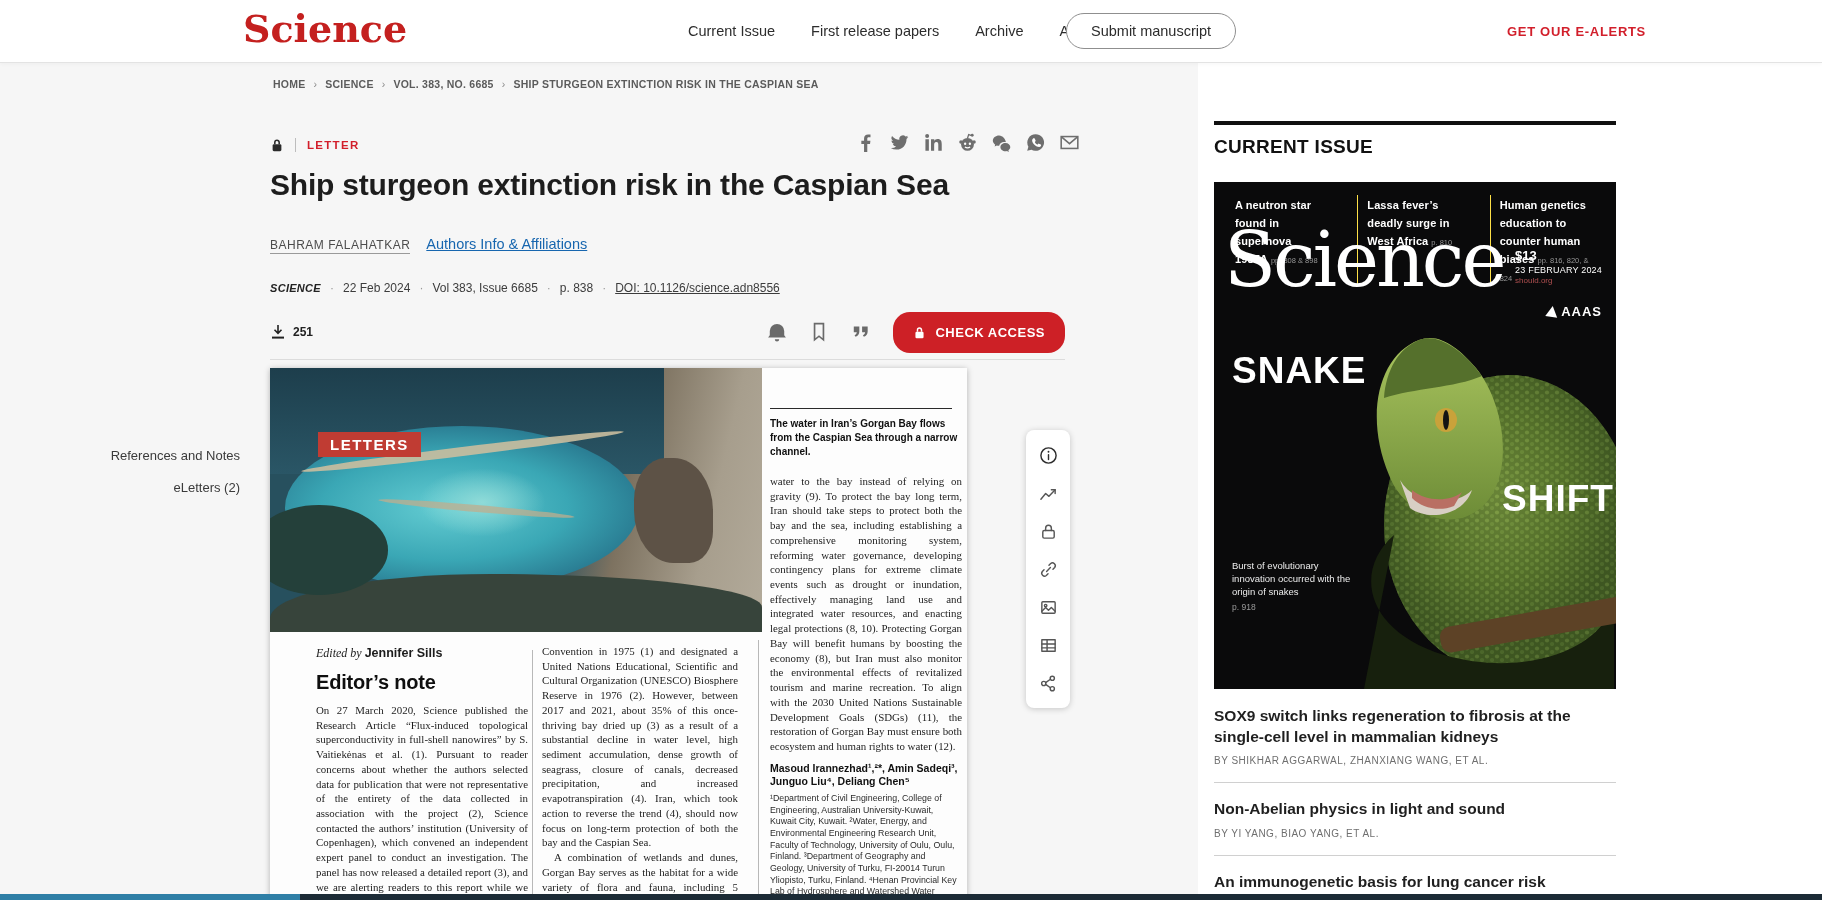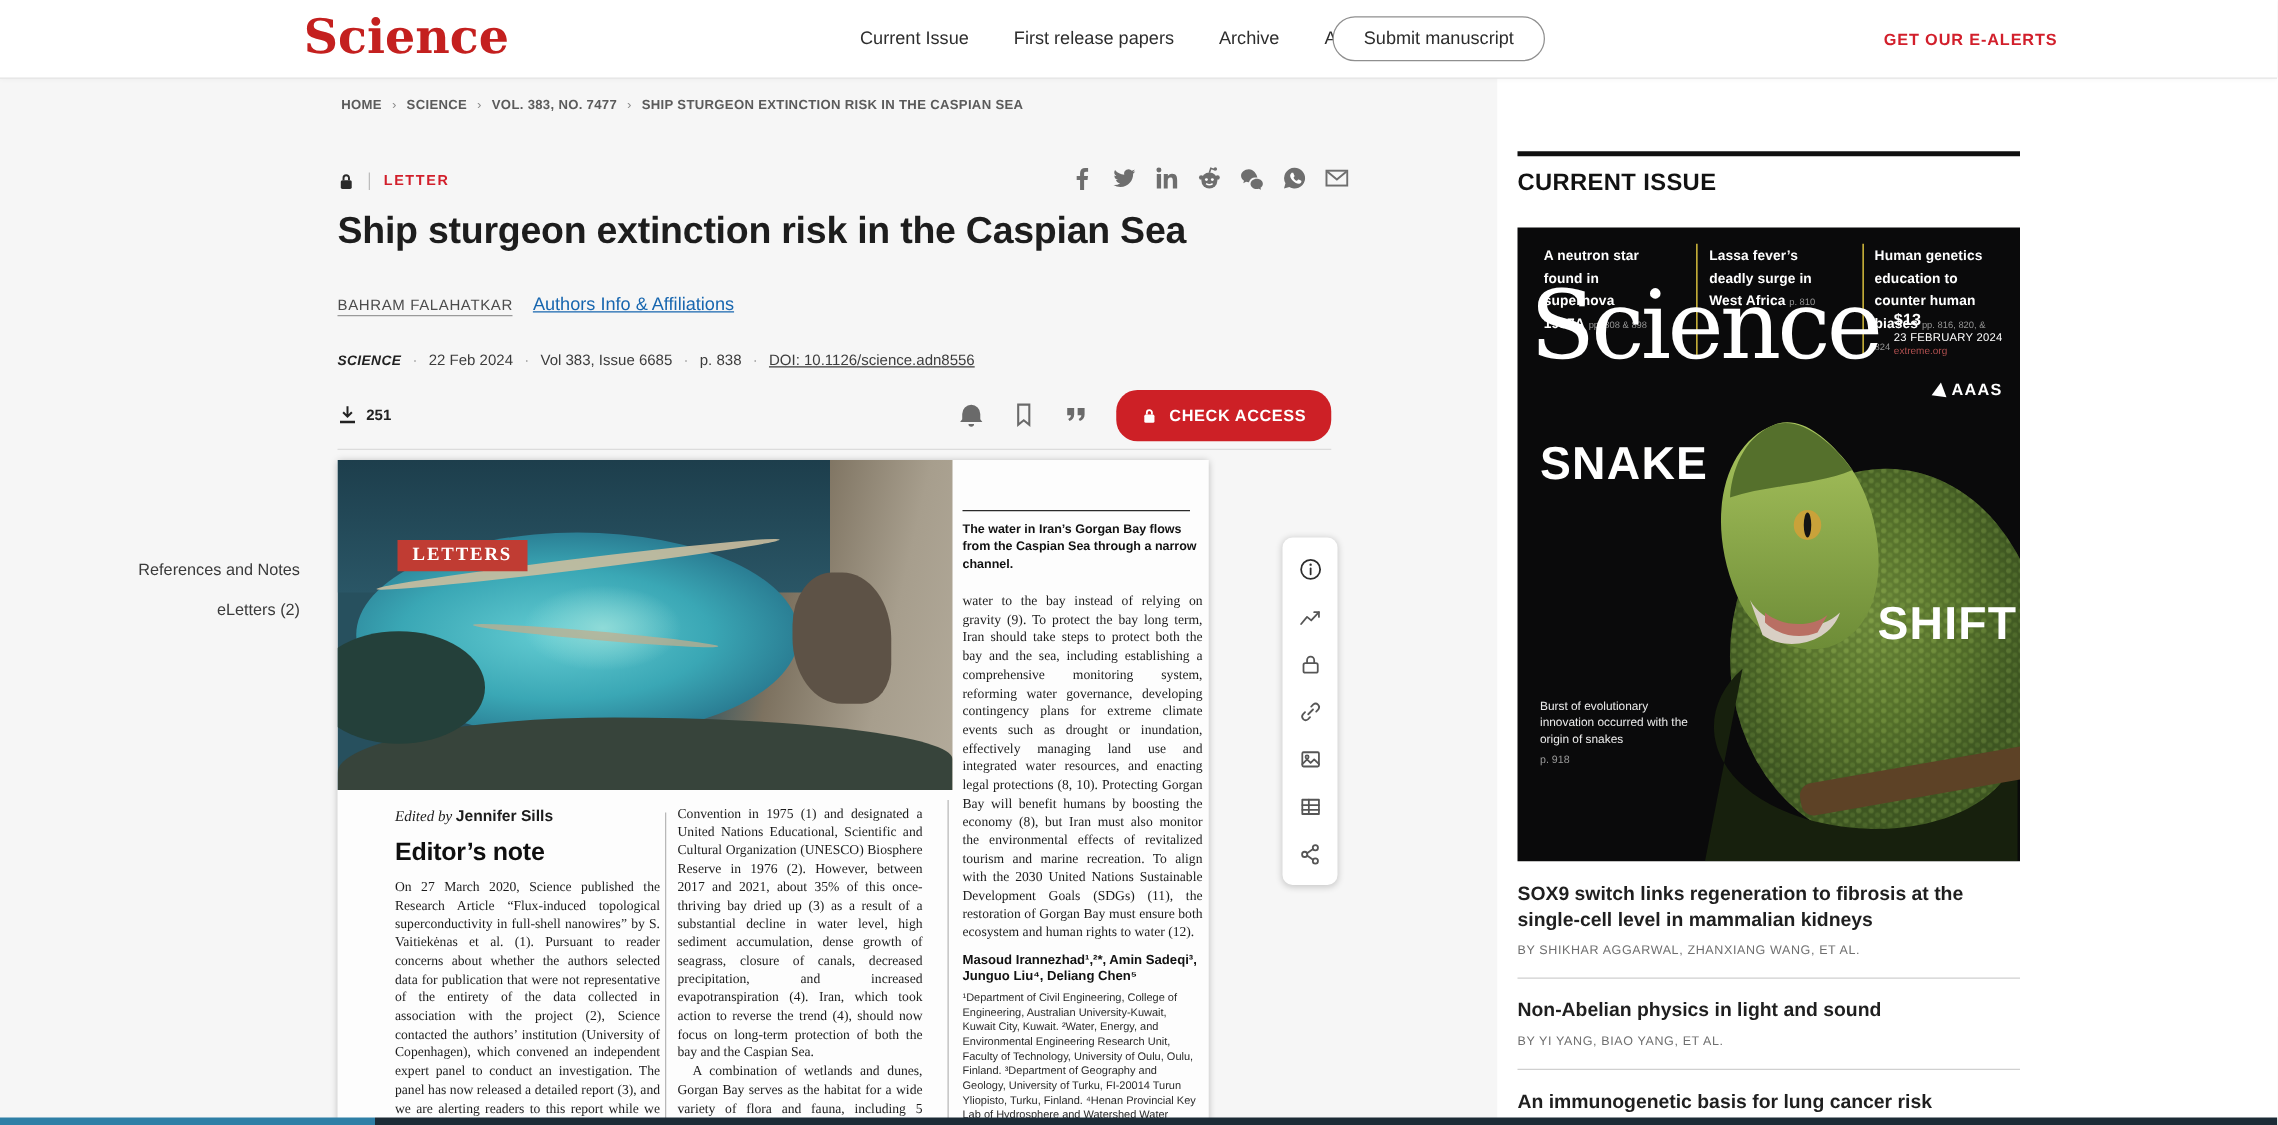--- a/index.html
+++ b/index.html
@@ -53,21 +53,21 @@
   .pdf { position:absolute; left:270px; top:368px; width:697px; height:532px; background:#fdfdfd; box-shadow:0 1px 6px rgba(0,0,0,.28); overflow:hidden; z-index:4; }
   .photo { position:absolute; left:0; top:0; width:492px; height:264px; overflow:hidden; background:linear-gradient(103deg,#27505e 0%,#27505e 58%,#7d7260 70%,#a79e8d 86%,#b3ab9b 100%); }
   .ph-sea { position:absolute; left:0; top:0; width:80%; height:40%; background:linear-gradient(180deg,#1d3e4c,#2a5666); }
   .ph-bay { position:absolute; left:3%; top:22%; width:72%; height:62%; border-radius:50%; background:radial-gradient(ellipse at 45% 50%, #63ccd2 0%, #3aa7b5 45%, #2a7d93 72%, rgba(42,125,147,0) 78%); }
   .ph-spit1 { position:absolute; left:6%; top:30%; width:66%; height:9px; background:#cabe9e; border-radius:50%; transform:rotate(-7deg); opacity:.9; }
   .ph-spit2 { position:absolute; left:22%; top:52%; width:40%; height:7px; background:#bfae8d; border-radius:50%; transform:rotate(5deg); opacity:.75; }
   .ph-shoal { position:absolute; left:30%; top:38%; width:26%; height:26%; border-radius:50%; background:radial-gradient(ellipse,#8fdbd8 0%,rgba(143,219,216,0) 70%); }
   .ph-land-b { position:absolute; left:0; bottom:-6%; width:100%; height:28%; background:#37443b; border-radius:45% 55% 0 0 / 60% 45% 0 0; }
   .ph-land-l { position:absolute; left:-4%; top:52%; width:28%; height:34%; background:#24403a; border-radius:50%; }
   .ph-head-r { position:absolute; right:10%; top:34%; width:16%; height:40%; background:#5d5246; border-radius:40% 50% 30% 50%; }
-  .letters-badge { position:absolute; left:48px; top:64px; background:#c03c33; color:#fff; font-family:Liberation Serif, serif; font-weight:700; font-size:15px; letter-spacing:1.5px; padding:4px 12px; }
+  .letters-badge { position:absolute; left:48px; top:64px; background:#c03c33; color:#fff; font-family:Liberation Sans, sans-serif; font-weight:700; font-size:15px; letter-spacing:1.5px; padding:4px 12px; }
   .pdf-col { position:absolute; font-family:"Liberation Serif", serif; color:#1c1c1c; }
   .pdf-right { left:500px; top:40px; width:192px; }
   .fig-rule { width:182px; height:1px; background:#2a2a2a; }
   .fig-caption { margin-top:8px; font-family:"Liberation Sans", sans-serif; font-weight:700; font-size:10px; line-height:1.4; color:#101010; }
   .pdf-body { font-size:10.9px; line-height:1.35; text-align:justify; }
   .pdf-right .pdf-body { margin-top:15px; }
   .pdf-authors { margin-top:8px; font-family:"Liberation Sans", sans-serif; font-weight:700; font-size:10.5px; line-height:1.3; color:#111; }
   .pdf-affils { margin-top:4px; font-family:"Liberation Sans", sans-serif; font-size:8.8px; line-height:1.33; color:#2a2a2a; }
   .pdf-col1 { left:46px; top:278px; width:212px; }
   .pdf-col2 { left:272px; top:276px; width:196px; }
@@ -138,21 +138,21 @@
           </svg>
       </a>
     </nav>
     <button class="submit-btn">Submit manuscript</button>
     <a class="ealerts">GET OUR E-ALERTS</a>
   </header>
 
   <div class="main-bg"></div>
 
   <div class="breadcrumb">
-    <a>HOME</a><span class="sep">›</span><a>SCIENCE</a><span class="sep">›</span><a>VOL. 383, NO. 7477</a><span class="sep">›</span><span>SHIP STURGEON EXTINCTION RISK IN THE CASPIAN SEA</span>
+    <a>HOME</a><span class="sep">›</span><a>SCIENCE</a><span class="sep">›</span><a>VOL. 383, NO. 6685</a><span class="sep">›</span><span>SHIP STURGEON EXTINCTION RISK IN THE CASPIAN SEA</span>
   </div>
 
   <div class="art-row1">
     <svg width="14" height="16" viewBox="0 0 16 16">
         <rect x="3" y="7" width="10" height="8" rx="1.5" fill="#2b2b2b"></rect>
         <path d="M5.5 7V5a2.5 2.5 0 0 1 5 0v2" fill="none" stroke="#2b2b2b" stroke-width="1.8"></path>
       </svg>
     <span class="vline"></span>
     <span class="type-label">LETTER</span>
   </div>
@@ -341,21 +341,21 @@
       <div class="cov-heads">
         <div class="cov-h"><span class="t">A neutron star found in supernova 1987A</span><span class="p">pp. 808 &amp; 898</span></div>
         <div class="cov-h"><span class="t">Lassa fever’s deadly surge in West Africa</span><span class="p">p. 810</span></div>
         <div class="cov-h"><span class="t">Human genetics education to counter human biases</span><span class="p">pp. 816, 820, &amp; 824</span></div>
       </div>
 
       <div class="cov-mast">Science</div>
       <div class="cov-meta">
         <div class="cov-price">$13</div>
         <div class="cov-date">23 FEBRUARY 2024</div>
-        <div class="cov-site">extreme.org</div>
+        <div class="cov-site">should.org</div>
       </div>
       <div class="cov-aaas">
         <span class="aaas-tri"></span>
         <span class="aaas-txt">AAAS</span>
       </div>
 
       <svg class="cov-snake" viewBox="0 0 402 379">
         <defs>
           <radialGradient id="coilG" cx="45%" cy="40%">
               <stop offset="0%" stop-color="#8aa84b"></stop>

